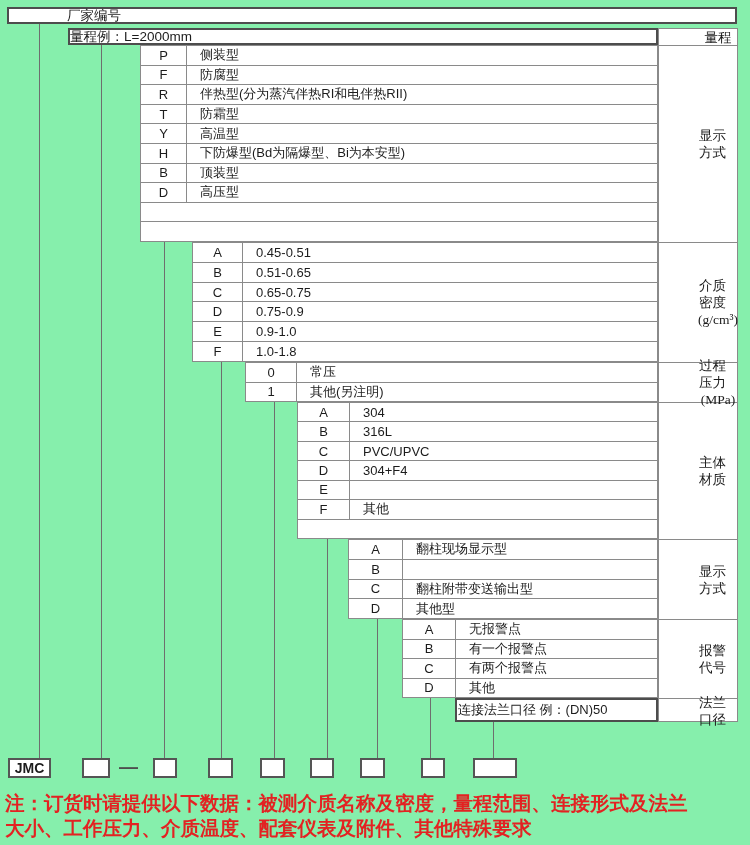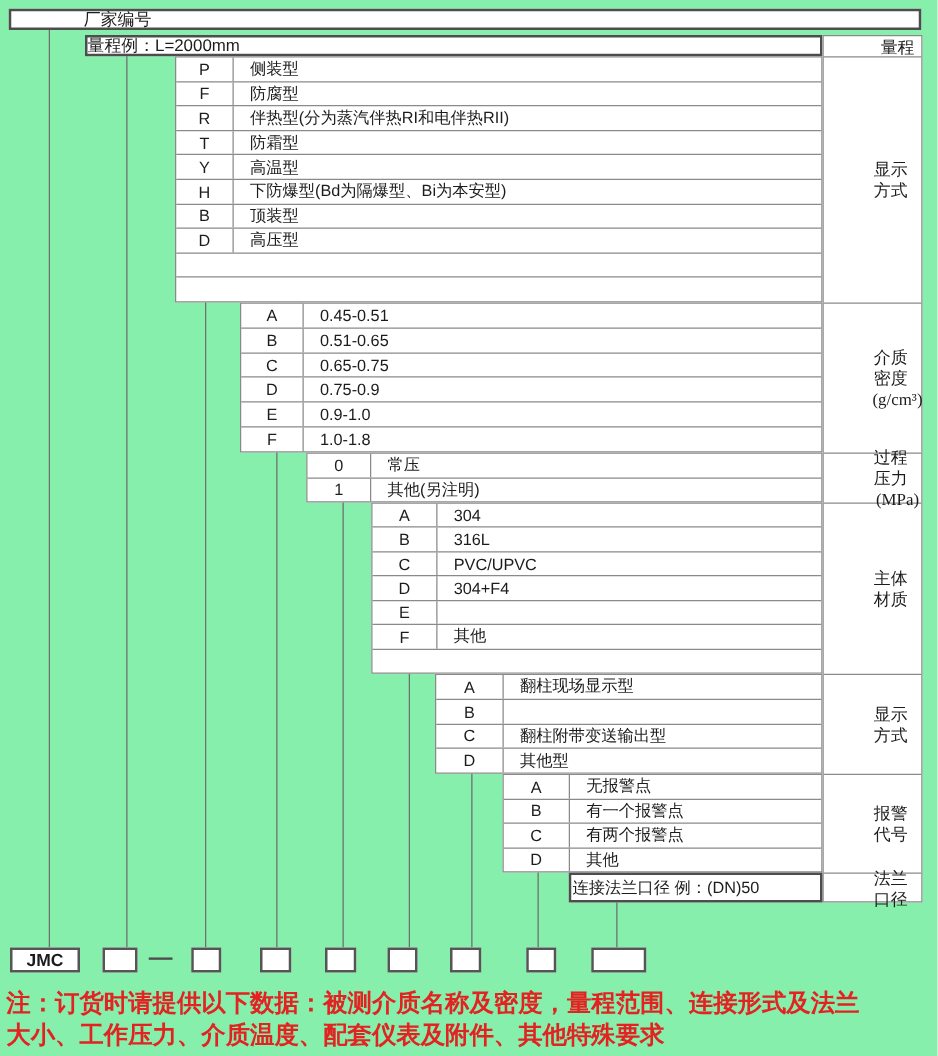--- a/index.html
+++ b/index.html
@@ -245,21 +245,21 @@
   <div class="vline" style="left:39px;top:24px;height:734px;"></div>
   <div class="vline" style="left:101px;top:45px;height:713px;"></div>
   <div class="vline" style="left:164px;top:242px;height:516px;"></div>
   <div class="vline" style="left:221px;top:362px;height:396px;"></div>
   <div class="vline" style="left:274px;top:402px;height:356px;"></div>
   <div class="vline" style="left:327px;top:539px;height:219px;"></div>
   <div class="vline" style="left:377px;top:619px;height:139px;"></div>
   <div class="vline" style="left:430px;top:698px;height:60px;"></div>
   <div class="vline" style="left:493px;top:722px;height:36px;"></div>
 
-  <div class="obox model" style="left:8px;width:56px;">JMC</div>
+  <div class="obox model" style="left:8px;width:43px;">JMC</div>
   <div class="obox" style="left:82px;width:28px;"></div>
   <span class="dash" style="left:119px;">—</span>
   <div class="obox" style="left:153px;width:24px;"></div>
   <div class="obox" style="left:208px;width:25px;"></div>
   <div class="obox" style="left:260px;width:25px;"></div>
   <div class="obox" style="left:310px;width:24px;"></div>
   <div class="obox" style="left:360px;width:25px;"></div>
   <div class="obox" style="left:421px;width:24px;"></div>
   <div class="obox" style="left:473px;width:44px;"></div>
 

